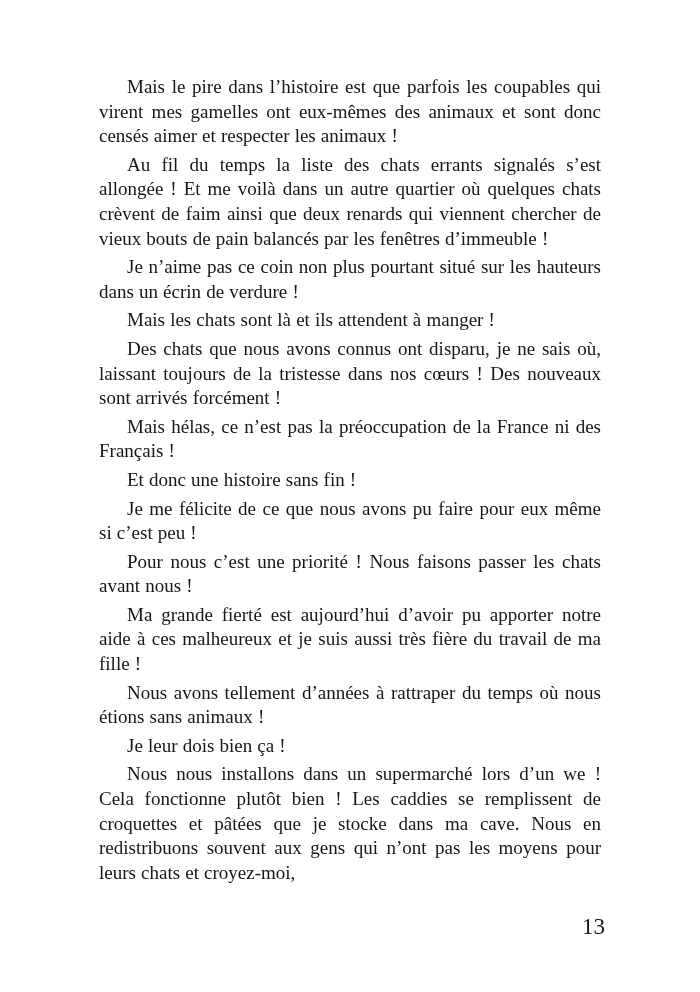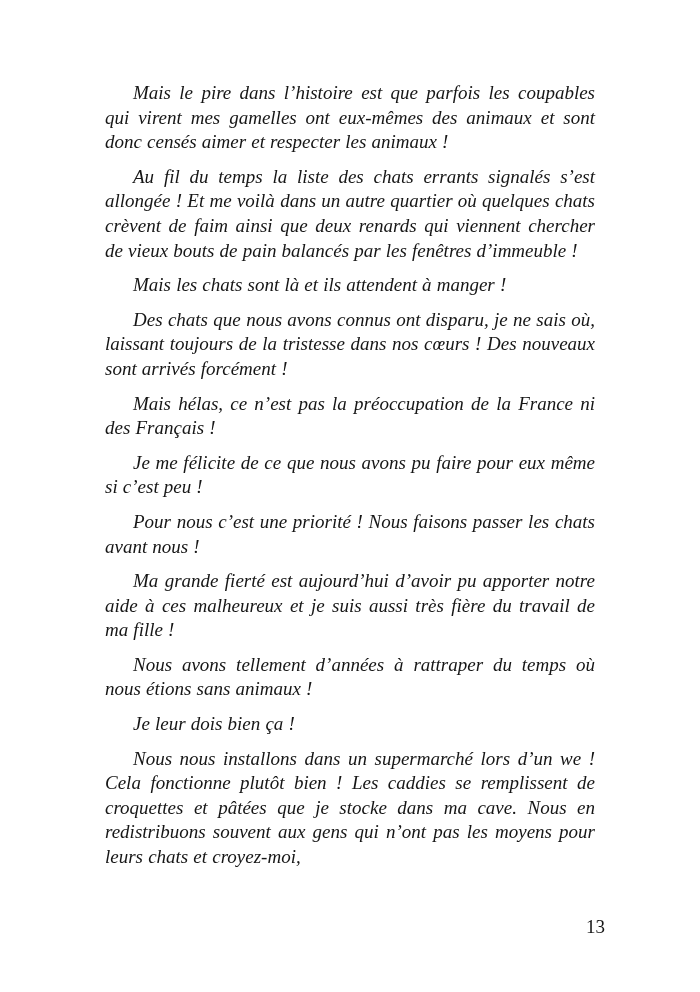--- a/index.html
+++ b/index.html
@@ -20,46 +20,47 @@
     position: absolute;
     top: 71px;
     left: 95px;
     width: 510px;
     font-size: 19px;
     line-height: 24.6px;
     text-align: justify;
     text-justify: inter-word;
   }
   .page-text p {
-    margin: 10px;
+    margin: 4px;
     padding: 0;
     text-indent: 28px;
     word-spacing: 0.02em;
-    font-style: italic;
   }
   .page-number {
     position: absolute;
     top: 915px;
     left: 95px;
     width: 510px;
     text-align: right;
-    font-size: 19px;
+    font-size: 23px;
     line-height: 24.6px;
   }
 </style>
 </head>
 <body>
 
 <div class="book-page">
   <div class="page-text">
     <p>Mais le pire dans l’histoire est que parfois les coupables qui virent mes gamelles ont eux-mêmes des animaux et sont donc censés aimer et respecter les animaux&nbsp;!</p>
     <p>Au fil du temps la liste des chats errants signalés s’est allongée&nbsp;! Et me voilà dans un autre quartier où quelques chats crèvent de faim ainsi que deux renards qui viennent chercher de vieux bouts de pain balancés par les fenêtres d’immeuble&nbsp;!</p>
+    <p>Je n’aime pas ce coin non plus pourtant situé sur les hauteurs dans un écrin de verdure&nbsp;!</p>
     <p>Mais les chats sont là et ils attendent à manger&nbsp;!</p>
     <p>Des chats que nous avons connus ont disparu, je ne sais où, laissant toujours de la tristesse dans nos cœurs&nbsp;! Des nouveaux sont arrivés forcément&nbsp;!</p>
     <p>Mais hélas, ce n’est pas la préoccupation de la France ni des Français&nbsp;!</p>
+    <p>Et donc une histoire sans fin&nbsp;!</p>
     <p>Je me félicite de ce que nous avons pu faire pour eux même si c’est peu&nbsp;!</p>
     <p>Pour nous c’est une priorité&nbsp;! Nous faisons passer les chats avant nous&nbsp;!</p>
     <p>Ma grande fierté est aujourd’hui d’avoir pu apporter notre aide à ces malheureux et je suis aussi très fière du travail de ma fille&nbsp;!</p>
     <p>Nous avons tellement d’années à rattraper du temps où nous étions sans animaux&nbsp;!</p>
     <p>Je leur dois bien ça&nbsp;!</p>
     <p>Nous nous installons dans un supermarché lors d’un we&nbsp;! Cela fonctionne plutôt bien&nbsp;! Les caddies se remplissent de croquettes et pâtées que je stocke dans ma cave. Nous en redistribuons souvent aux gens qui n’ont pas les moyens pour leurs chats et croyez-moi,</p>
   </div>
   <div class="page-number">13</div>
 </div>
 

